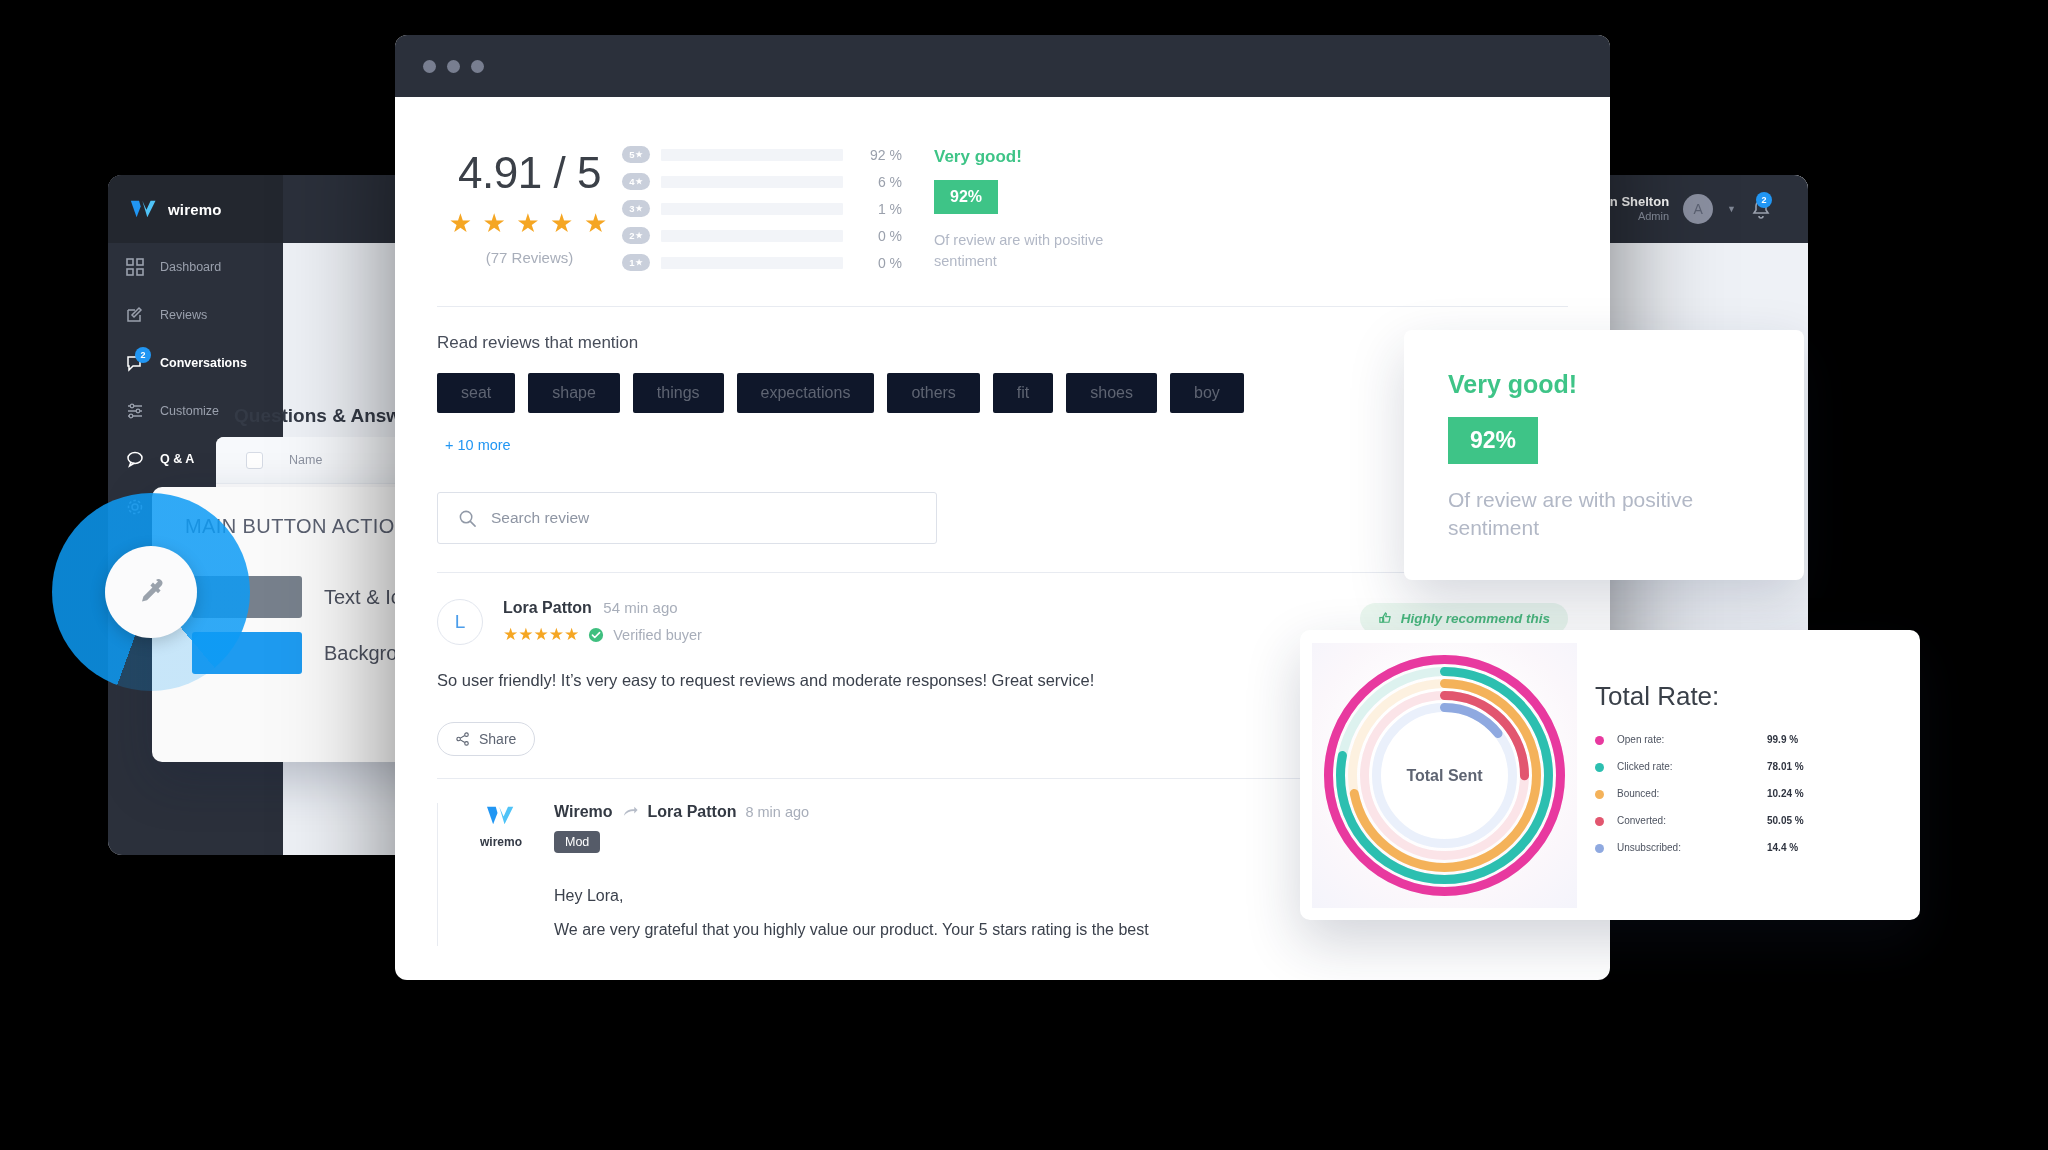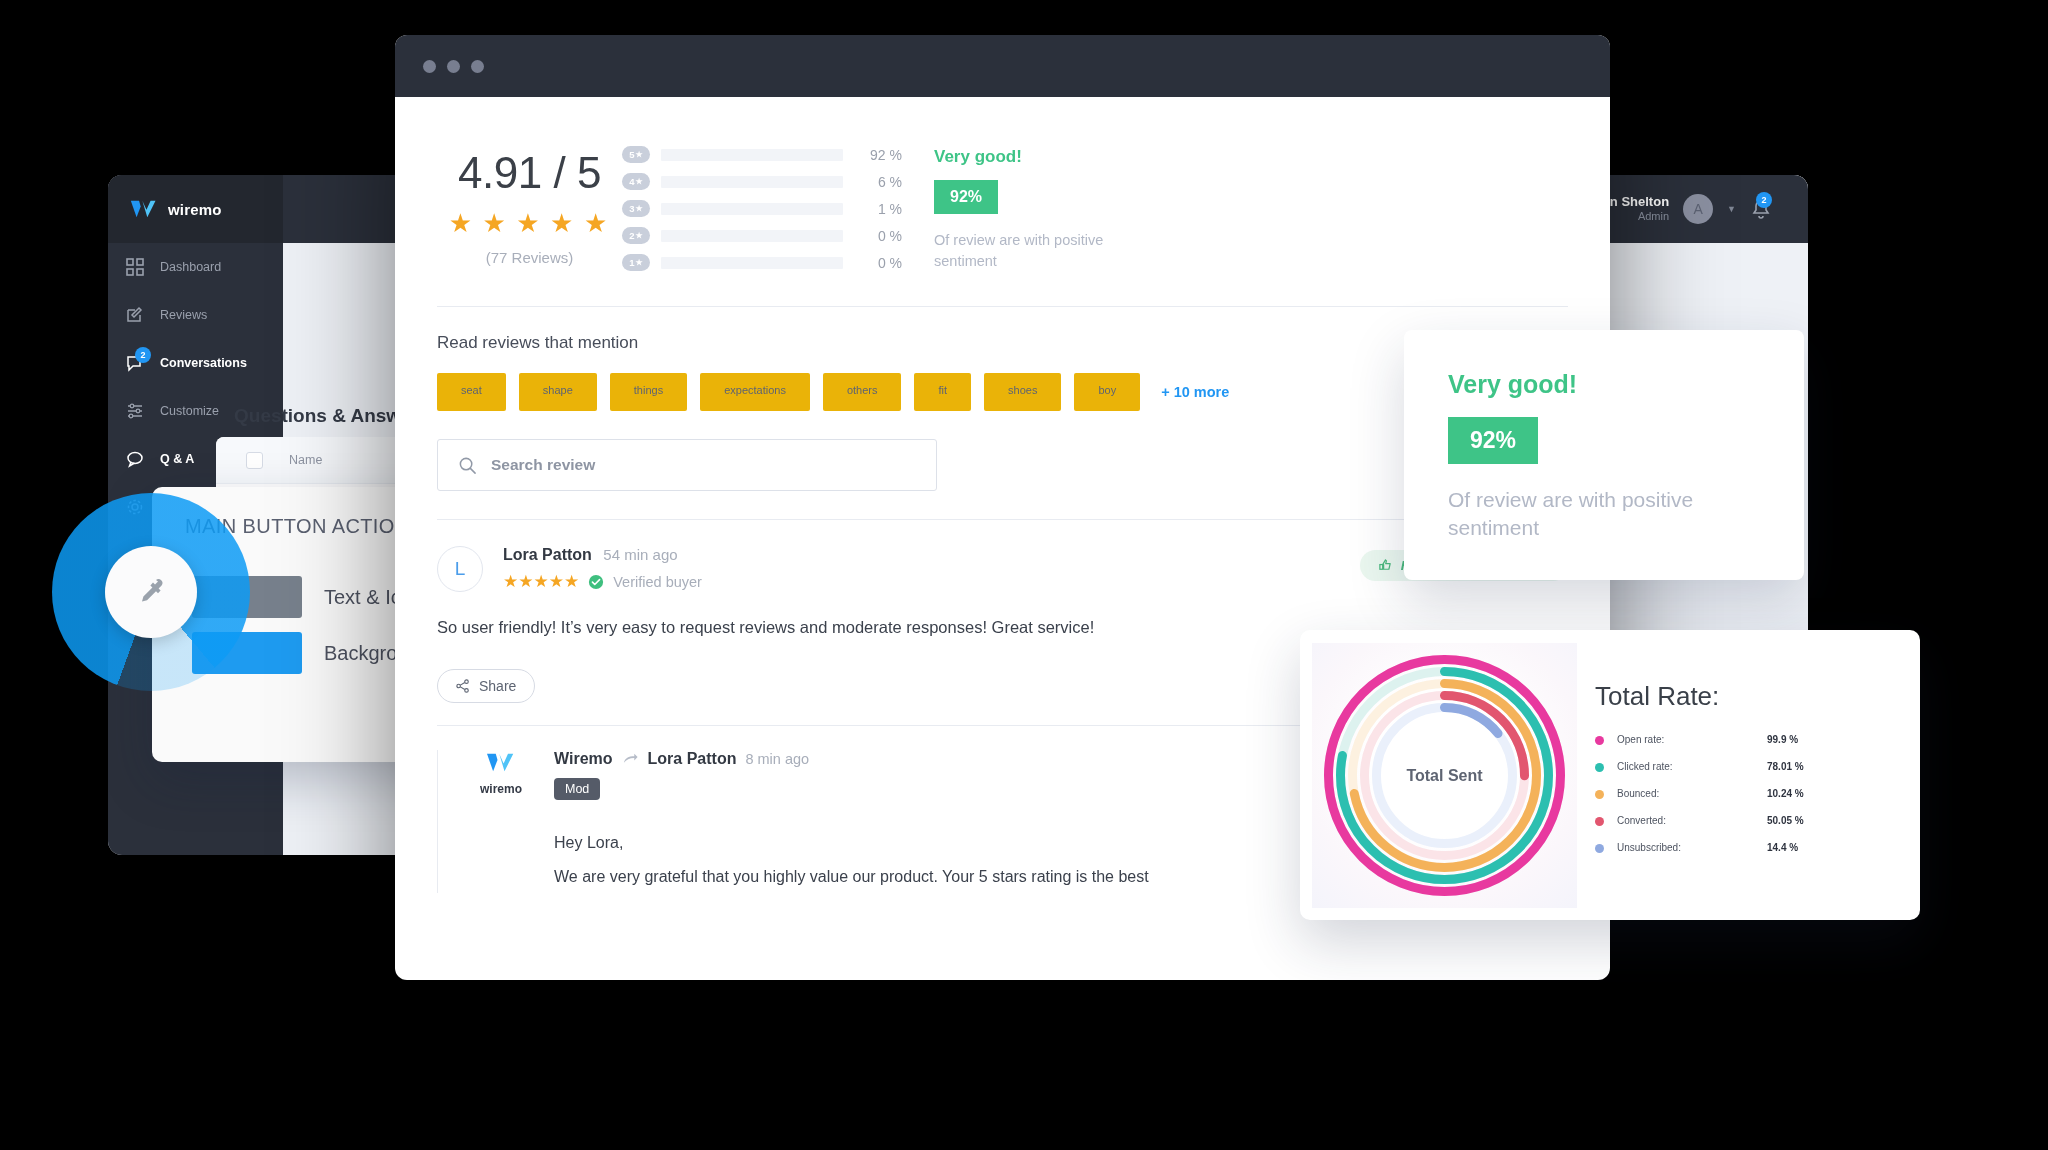--- a/index.html
+++ b/index.html
@@ -213,31 +213,31 @@
     color: #555c6b; font-size: 14.5px; font-weight: bold; letter-spacing: .6px;
     display: flex; align-items: center; justify-content: center;
     font-family: "Liberation Sans", sans-serif;
   }
 
   .divider { height: 1px; background: #e8ebf1; margin: 30px 0 0 0; }
 
   .mention-title { margin-top: 26px; font-size: 17px; color: #474d5a; }
   .tag-wrap { margin-top: 20px; display: flex; flex-wrap: wrap; gap: 13px; max-width: 830px; }
   .tag {
-    background: #eab308; color: #5e6472; font-size: 11px;
+    background: #0f172a; color: #5e6472; font-size: 16px;
     padding: 11px 24px; border-radius: 2px;
   }
-  .tag-more { color: #2196f3; font-size: 14.5px; padding: 11px 8px; font-weight: bold; }
+  .tag-more { color: #2196f3; font-size: 14.5px; padding: 11px 8px; }
 
   .search-box {
     margin-top: 28px; width: 500px; height: 52px;
     border: 1px solid #dde1e9; border-radius: 3px;
     display: flex; align-items: center; gap: 14px; padding-left: 20px;
   }
-  .search-ph { color: #8e95a3; font-size: 15.5px; font-weight: bold; }
+  .search-ph { color: #8e95a3; font-size: 15.5px; }
 
   .rule { height: 1px; background: #e8ebf1; margin-top: 28px; }
 
   
   .review { margin-top: 26px; display: flex; gap: 20px; position: relative; }
   .review-avatar {
     width: 46px; height: 46px; border-radius: 50%;
     border: 1px solid #e2e6ee;
     display: flex; align-items: center; justify-content: center;
     color: #4b9dea; font-size: 19px; flex: 0 0 auto;

